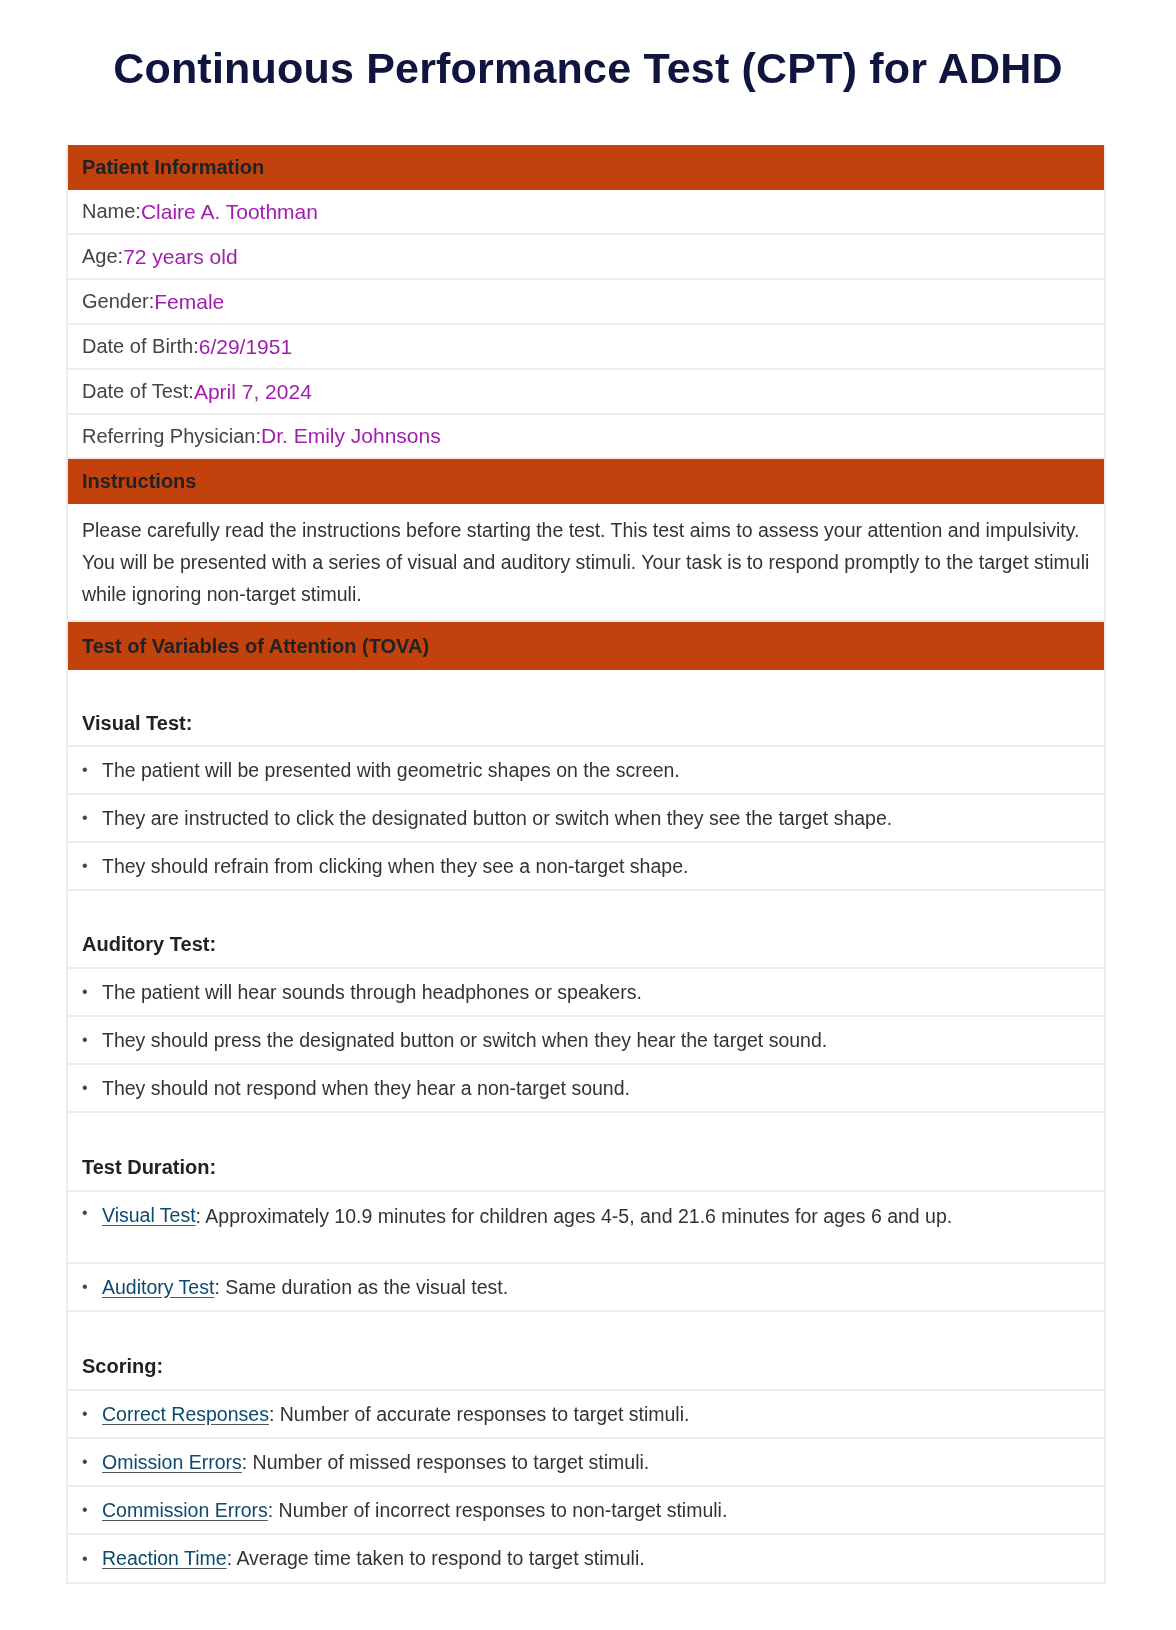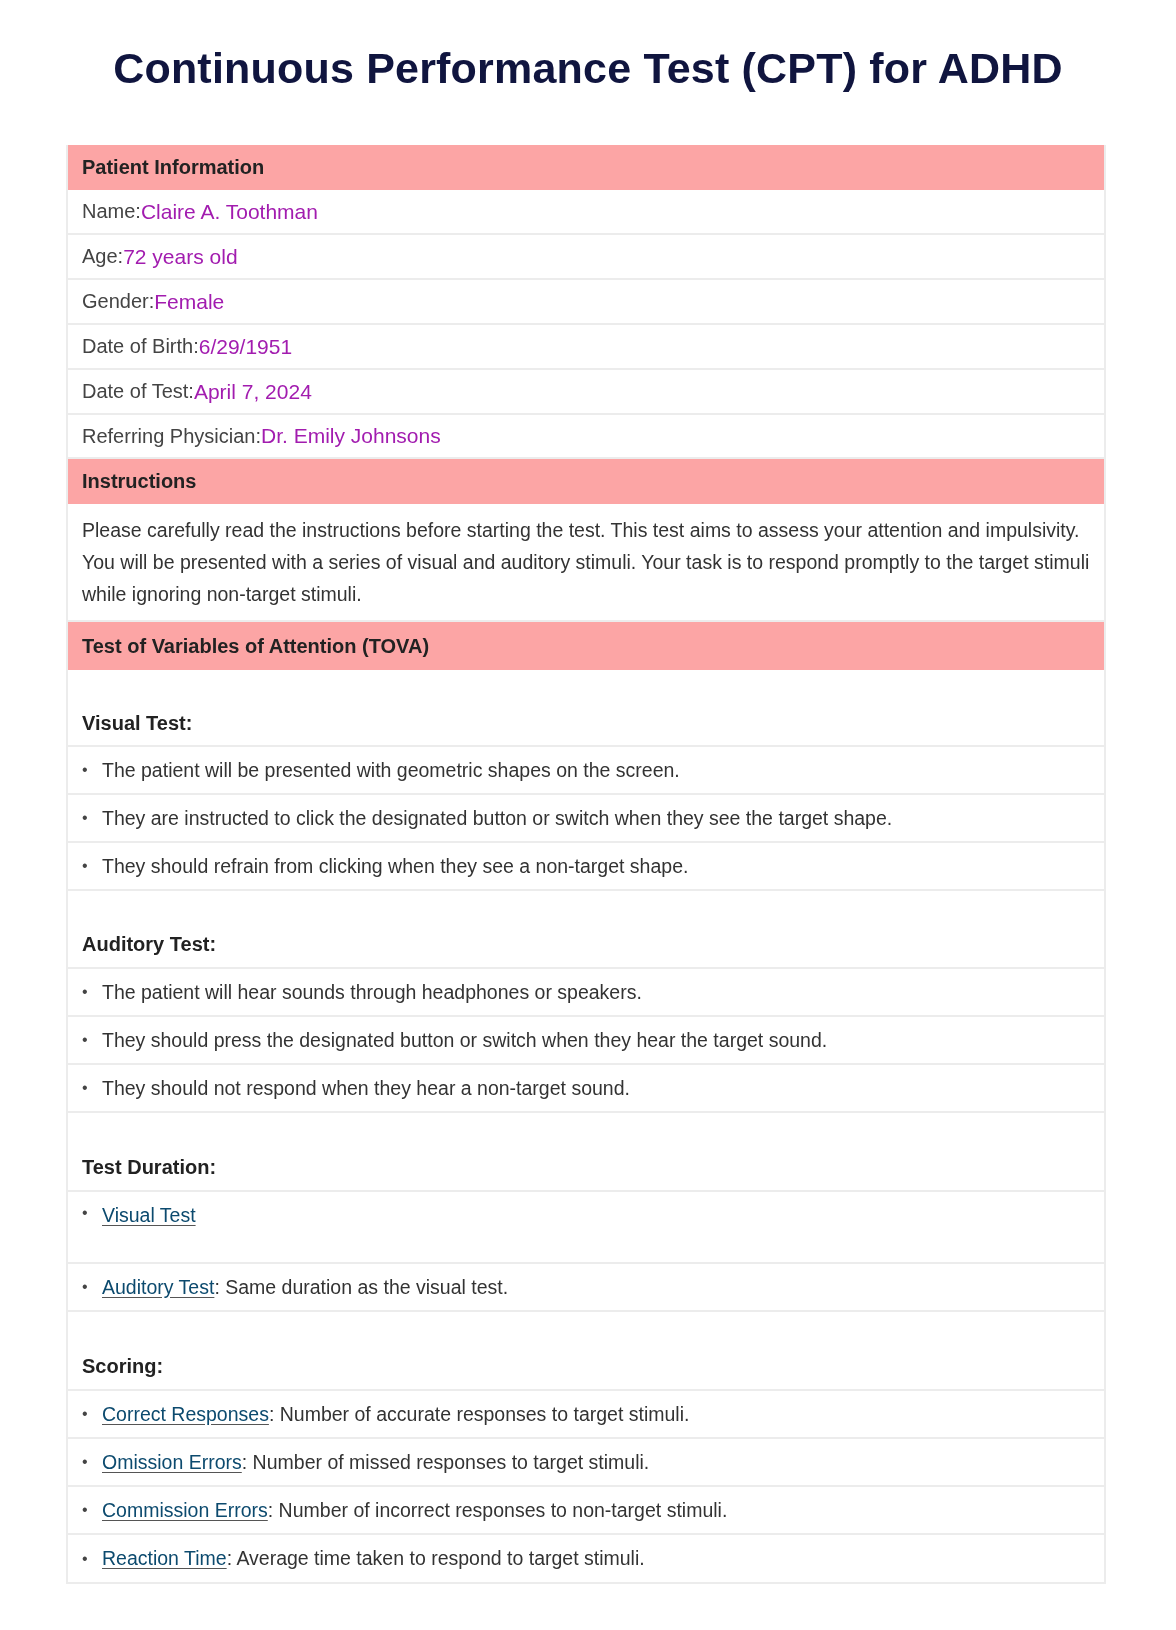--- a/index.html
+++ b/index.html
@@ -17,21 +17,21 @@
     position: absolute; left: 66px; top: 145px; width: 1040px;
     border-left: 2px solid #ececec; border-right: 2px solid #ececec;
     border-bottom: 2px solid #ececec; box-sizing: border-box;
   }
   .row {
     box-sizing: border-box; border-bottom: 2px solid #ececec;
     padding: 0 14px; display: flex; align-items: center;
     font-size: 20px;
   }
   .row:last-child { border-bottom: none; }
-  .hdr { background: #fca5a5; font-weight: bold; font-size: 20px; color: #222; border-bottom: none; }
+  .hdr { background: #c2410c; font-weight: bold; font-size: 20px; color: #222; border-bottom: none; }
   .sub { font-weight: bold; color: #222; margin-top: 31px; }
   .lbl { color: #444; }
   .val { color: #a21caf; font-size: 21px; }
   .para { display: block; line-height: 32px; padding-top: 10px; padding-bottom: 12px; color: #333; font-size: 19.5px; }
   .bullet { color: #333; font-size: 19.5px; }
   .dot { display: inline-block; width: 20px; flex: 0 0 20px; color: #444; font-size: 16px; }
   .term { text-decoration: underline; text-decoration-color: #555; text-underline-offset: 3px; cursor: pointer; color: #0c4a6e; }
   .multi { align-items: flex-start; padding-top: 12px; }
 </style>
 </head>
@@ -109,20 +109,21 @@
     <span class="dot">•</span>
     <span>They should not respond when they hear a non-target sound.</span>
   </div>
 
   <div class="row sub" style="height:48px">
     <span>Test Duration:</span>
   </div>
   <div class="row bullet multi" style="height:72px">
     <span class="dot">•</span>
     <span class="term">Visual Test</span>
+    <span style="flex:1; line-height:24px">: Approximately 10.9 minutes for children ages 4-5, and 21.6 minutes for ages 6 and up.</span>
   </div>
   <div class="row bullet" style="height:48px">
     <span class="dot">•</span>
     <span class="term">Auditory Test</span>
     <span>: Same duration as the visual test.</span>
   </div>
 
   <div class="row sub" style="height:48px">
     <span>Scoring:</span>
   </div>

